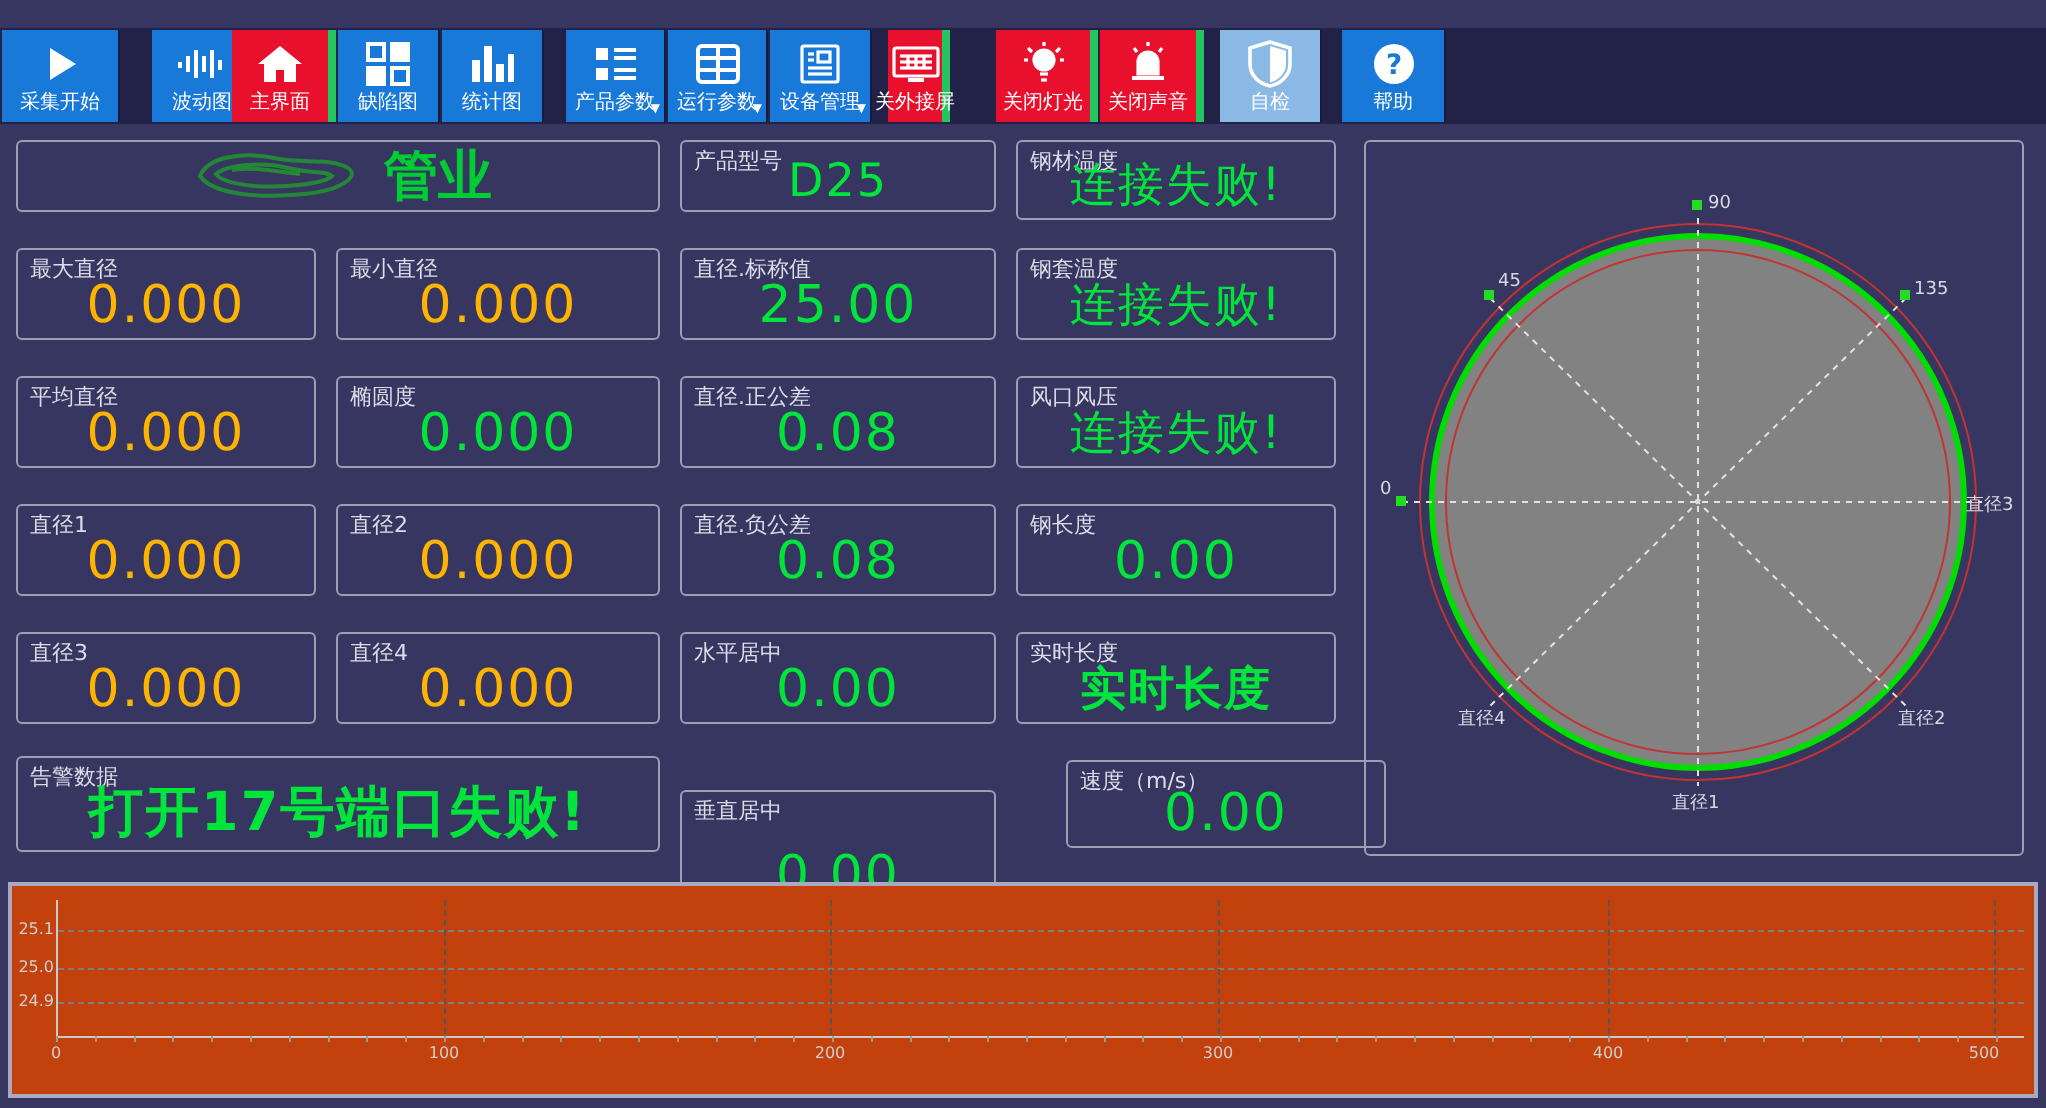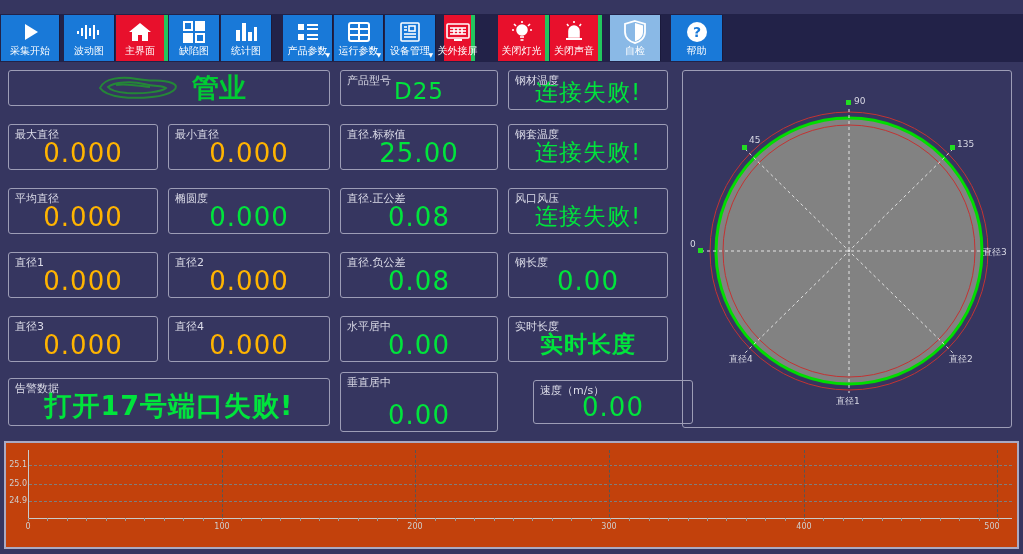--- a/index.html
+++ b/index.html
@@ -72,21 +72,21 @@
 
     <div class="tbtn blue" style="left:1px;width:59px;">
       <span class="ticon">
         <svg width="22" height="22" viewBox="0 0 22 22">
             <polygon points="6,3 19,11 6,19" fill="#fff"></polygon>
           </svg>
       </span>
       <span class="tlabel">采集开始</span>
     </div>
 
-    <div class="tbtn blue" style="left:64px;width:51px;">
+    <div class="tbtn blue" style="left:76px;width:51px;">
       <span class="ticon">
         <svg width="26" height="22" viewBox="0 0 26 22">
           <g fill="#fff">
               <rect x="1" y="10" width="2" height="3"></rect>
               <rect x="5" y="7" width="2" height="8"></rect>
           <rect x="9" y="4" width="2" height="14"></rect>
               <rect x="13" y="7" width="2" height="8"></rect>
           <rect x="17" y="4" width="2" height="14"></rect>
               <rect x="21" y="9" width="2" height="5"></rect>
             </g>
@@ -303,21 +303,21 @@
     <span class="fvalue green">0.08</span>
   </div>
   <div class="fbox" style="left:340px;top:252px;width:158px;height:46px;">
     <span class="flabel">直径.负公差</span>
     <span class="fvalue green">0.08</span>
   </div>
   <div class="fbox" style="left:340px;top:316px;width:158px;height:46px;">
     <span class="flabel">水平居中</span>
     <span class="fvalue green">0.00</span>
   </div>
-  <div class="fbox" style="left:340px;top:372px;width:158px;height:60px;">
+  <div class="fbox" style="left:340px;top:395px;width:158px;height:60px;">
     <span class="flabel">垂直居中</span>
     <span class="fvalue green">0.00</span>
   </div>
 
   <div class="fbox" style="left:508px;top:70px;width:160px;height:40px;">
     <span class="flabel">钢材温度</span>
     <span class="fvalue green small">连接失败!</span>
   </div>
   <div class="fbox" style="left:508px;top:124px;width:160px;height:46px;">
     <span class="flabel">钢套温度</span>

